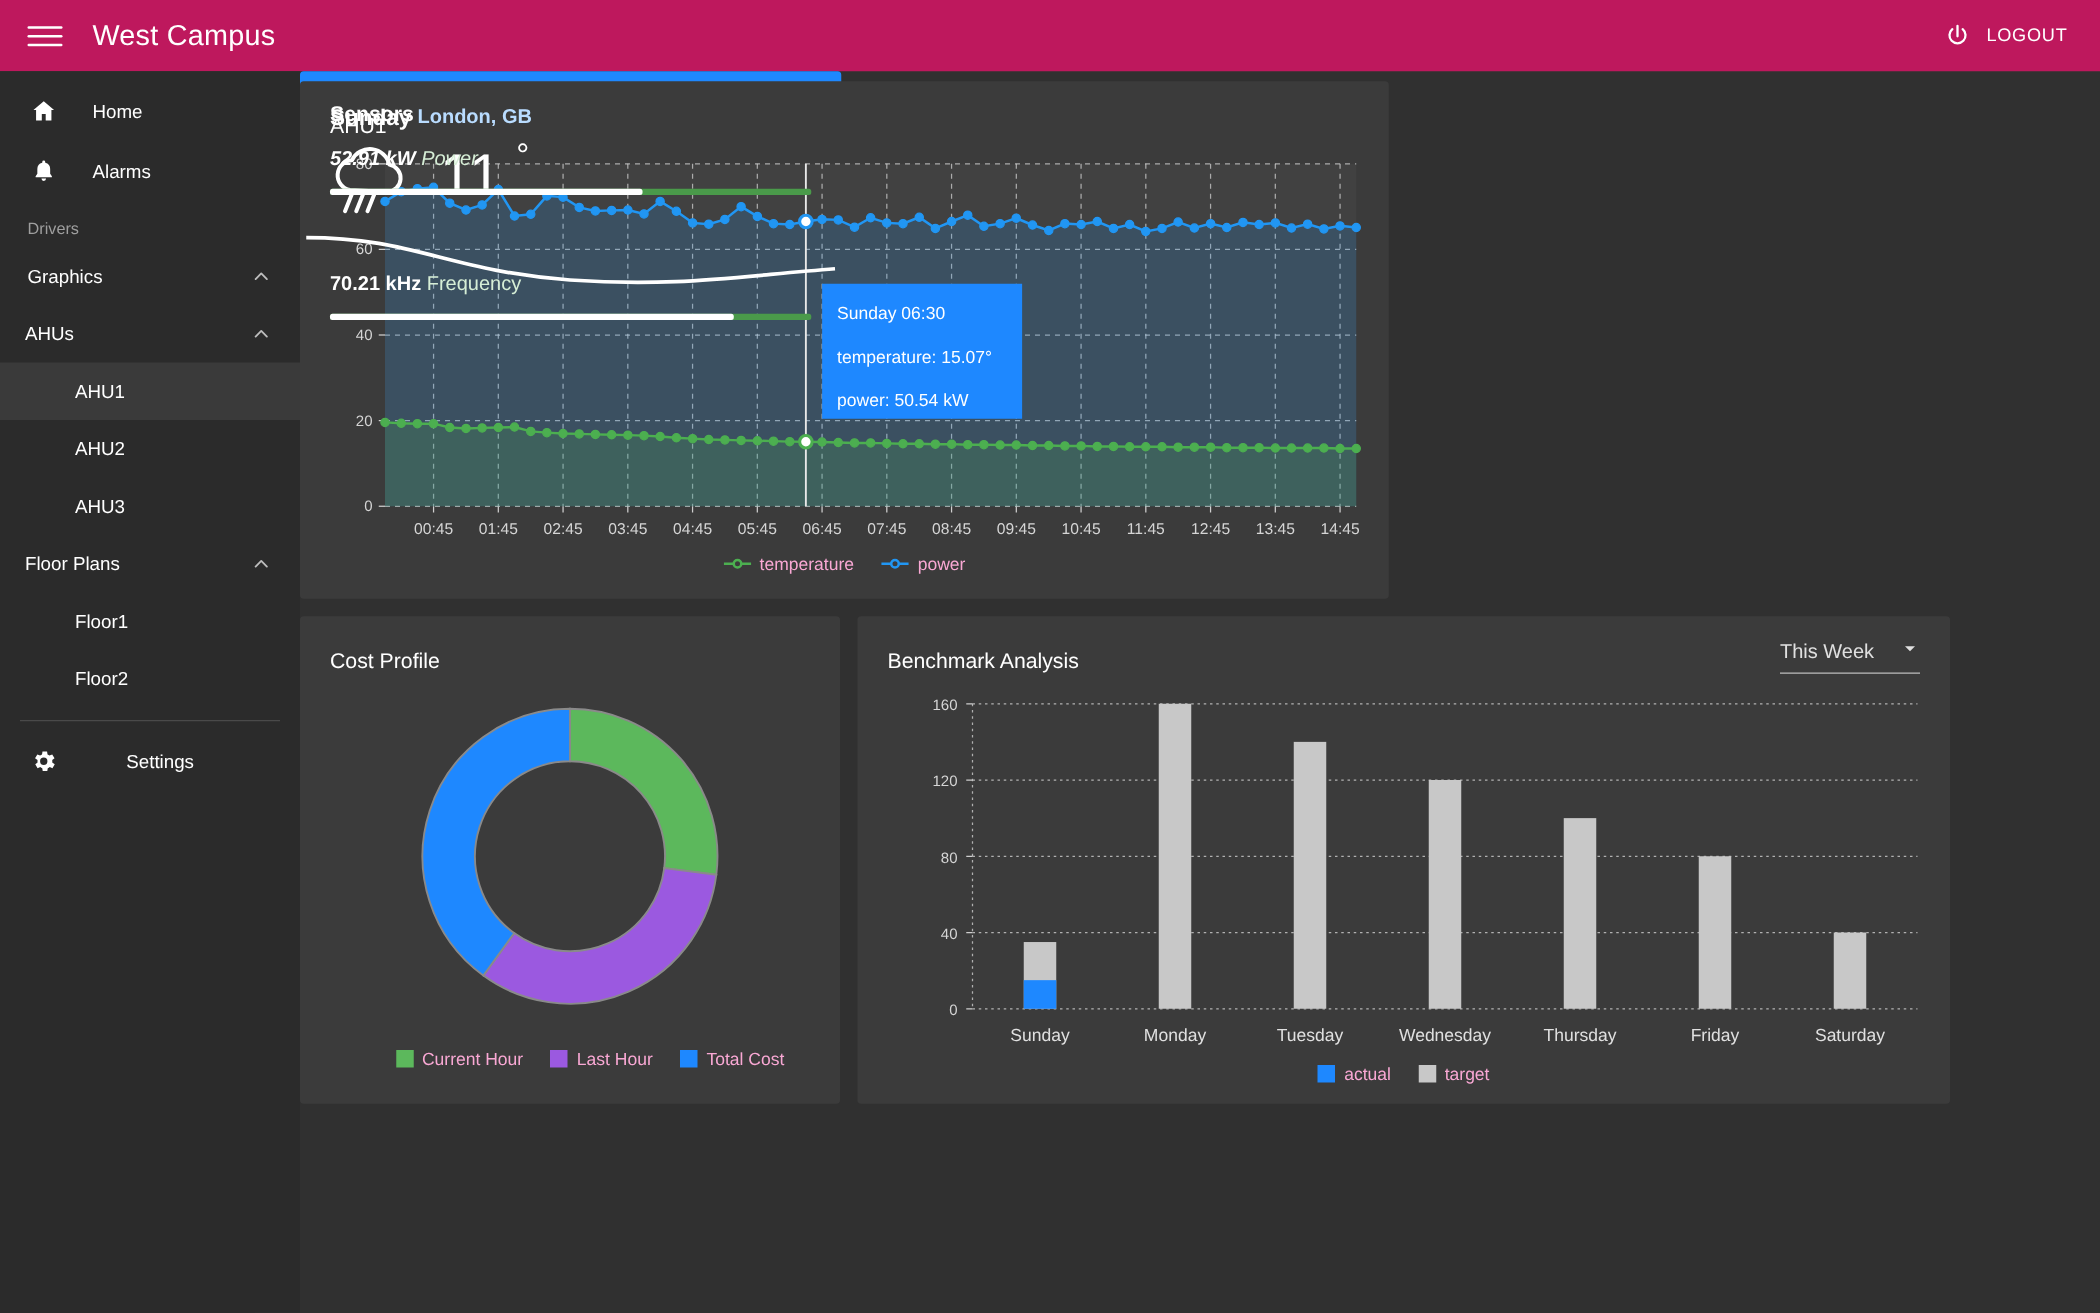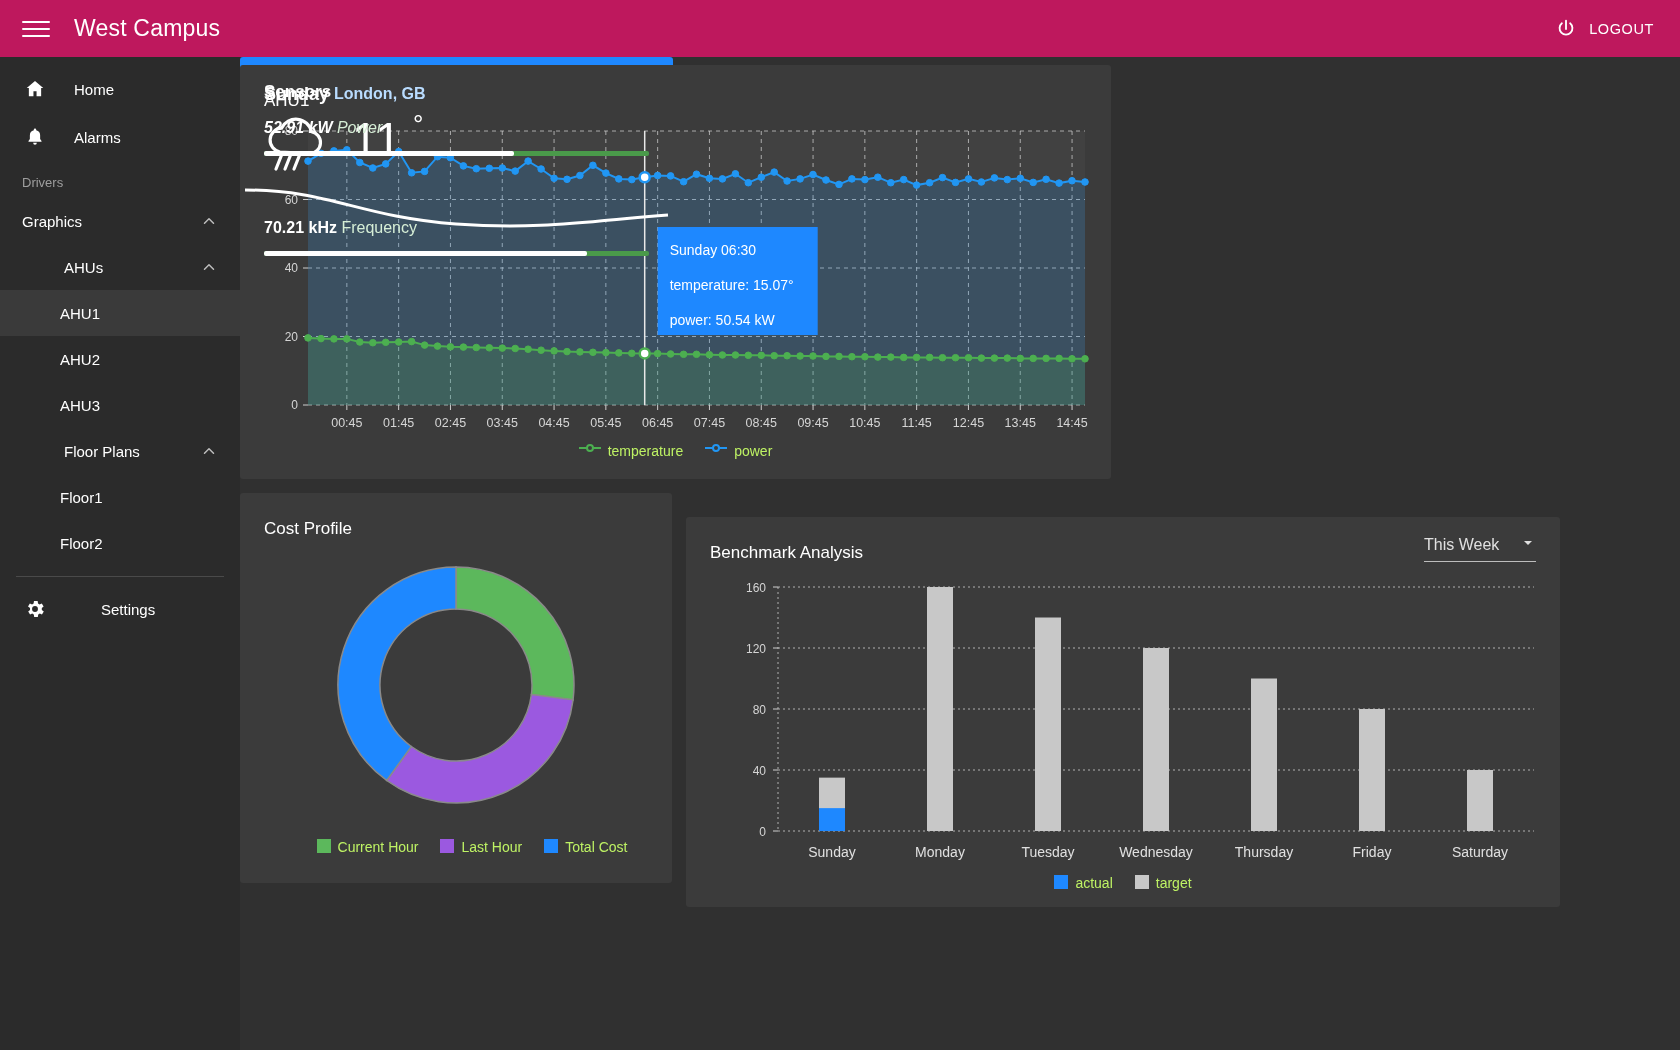--- a/index.html
+++ b/index.html
@@ -45,41 +45,41 @@
   .section-label {
     padding: 14px 0 8px 22px; font-size: 13px; color: #9e9e9e;
   }
   .tree-row {
     display: flex; align-items: center; height: 46px; cursor: pointer;
     font-size: 15px; color: #fff; position: relative;
   }
   .tree-row .txt { flex: 1; }
   .tree-row .chev { margin-right: 22px; }
   .lvl0 { padding-left: 22px; }
-  .lvl1 { padding-left: 64px; }
+  .lvl1 { padding-left: 20px; }
   .lvl2 { padding-left: 60px; }
   .tree-row.active { background: #3a3a3a; }
   .chev svg { display: block; }
   #sidebar-sep { height: 1px; background: #4a4a4a; margin: 10px 16px 0 16px; }
   #settings-row { margin-top: 8px; gap: 27px; }
 
   
   #main { position: absolute; left: 240px; top: 57px; width: 1440px; height: 993px; }
   .card { background: #3b3b3b; border-radius: 3px; position: absolute; }
   .card-title { color: #fff; font-size: 17px; font-weight: 500; }
 
   
   #ahu-card { left: 0px; top: 8px; width: 871px; height: 414px; }
   #ahu-title { position: absolute; left: 24px; top: 26px; }
   #ahu-chart { position: absolute; left: 0; top: 48px; width: 871px; height: 360px; }
   .legend-row {
     position: absolute; display: flex; align-items: center; justify-content: center;
     gap: 22px; width: 100%;
   }
-  .legend-item { display: flex; align-items: flex-start; gap: 7px; color: #bef264; font-size: 14px; }
+  .legend-item { display: flex; align-items: center; gap: 7px; color: #f9a8d4; font-size: 14px; }
   .lgnd-marker { display: block; }
 
   
   #weather-card {
     left: 887px; top: 8px; width: 433px; height: 200px;
     background: #1e88ff; border-radius: 3px; overflow: hidden;
   }
   #w-day { position: absolute; left: 24px; top: 27px; color: #fff;
            font-size: 18px; font-weight: bold; }
   #w-loc { position: absolute; left: 94px; top: 28px; color: #b9dcff; font-size: 16px; font-weight: bold; }
@@ -102,21 +102,21 @@
   .sensor-fill { height: 5px; background: #fff; border-radius: 2px; }
 
   
   #cost-card { left: 0px; top: 436px; width: 432px; height: 390px; }
   #cost-title { position: absolute; left: 24px; top: 26px; }
   #donut-wrap { position: absolute; left: 0; top: 50px; width: 432px; height: 290px; }
   #cost-legend { position: absolute; left: 0; top: 346px; padding-left: 32px; }
   .sq { width: 14px; height: 14px; display: inline-block; }
 
   
-  #bench-card { left: 446px; top: 460px; width: 874px; height: 390px; }
+  #bench-card { left: 446px; top: 436px; width: 874px; height: 390px; }
   #bench-title { position: absolute; left: 24px; top: 26px; }
   #period-select {
     position: absolute; right: 24px; top: 18px; width: 112px;
     border-bottom: 1px solid #bdbdbd; padding-bottom: 6px;
     display: flex; align-items: center; cursor: pointer;
   }
   #period-label { color: #e0e0e0; font-size: 16px; flex: 1; }
   #bench-chart { position: absolute; left: 0; top: 56px; width: 874px; height: 300px; }
   #bench-legend { position: absolute; left: 0; top: 358px; }
   .tick-lbl-r { fill: #d5d5d5; font-size: 12px; font-family: "Liberation Sans", sans-serif; text-anchor: end; }

